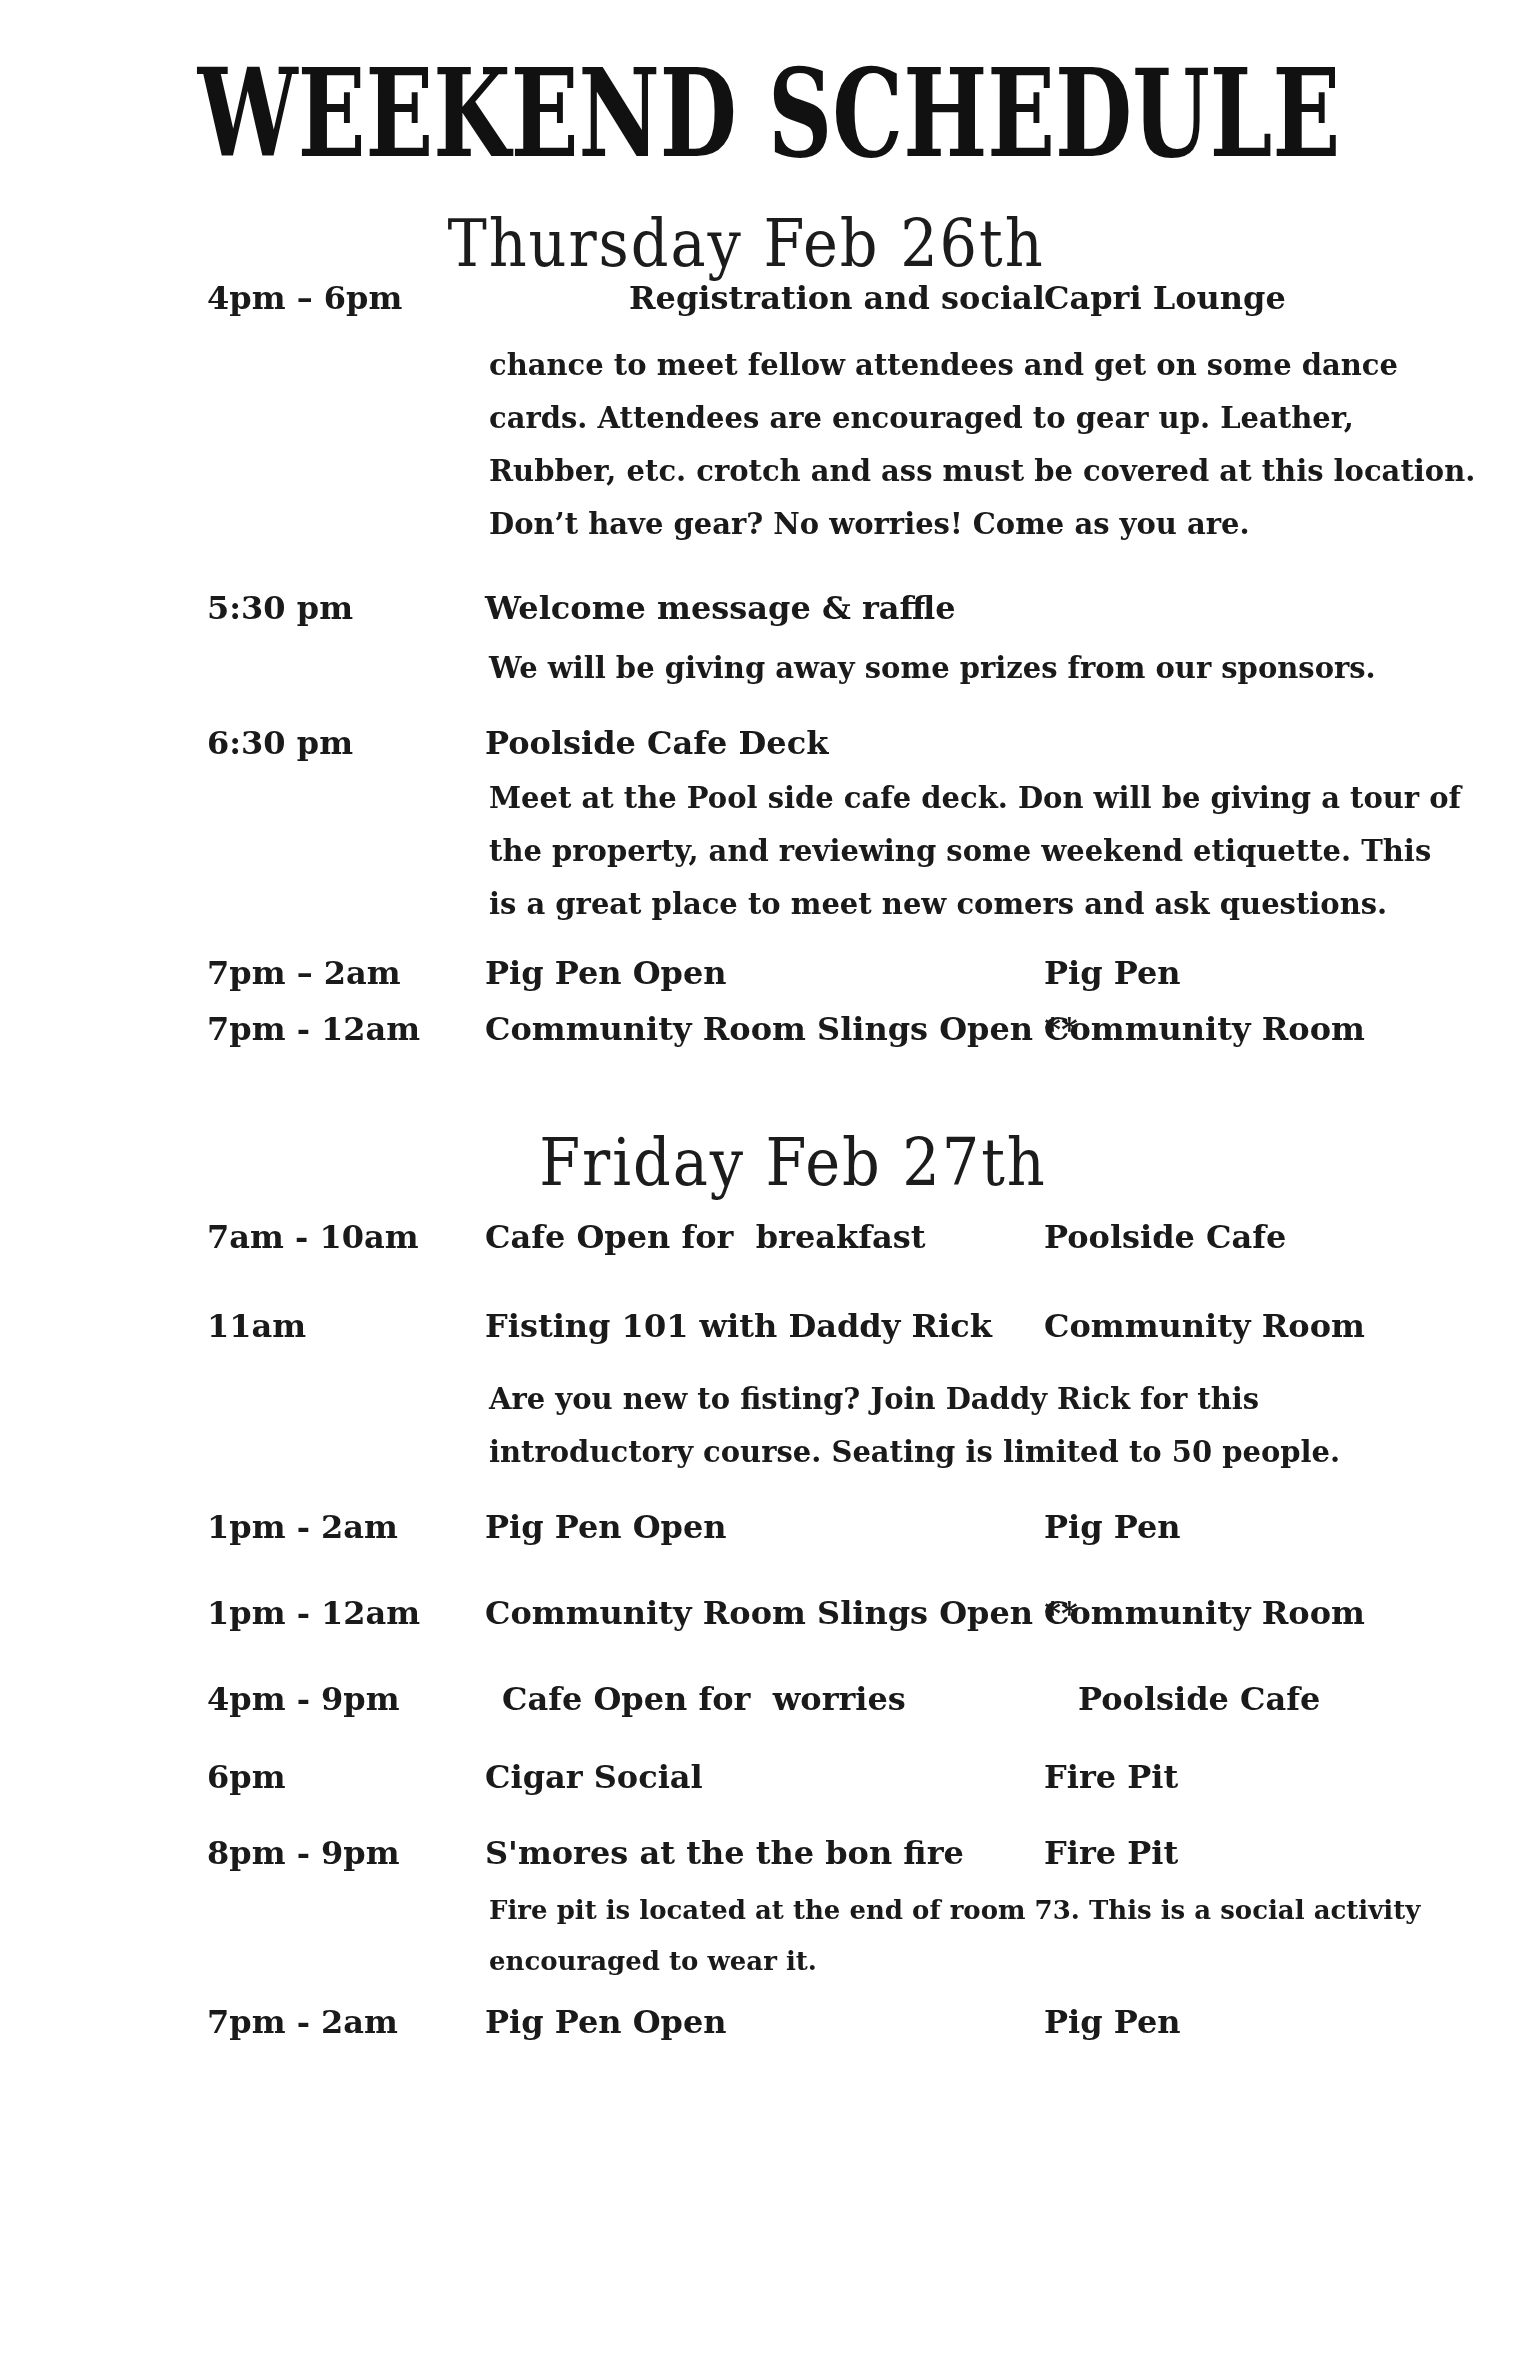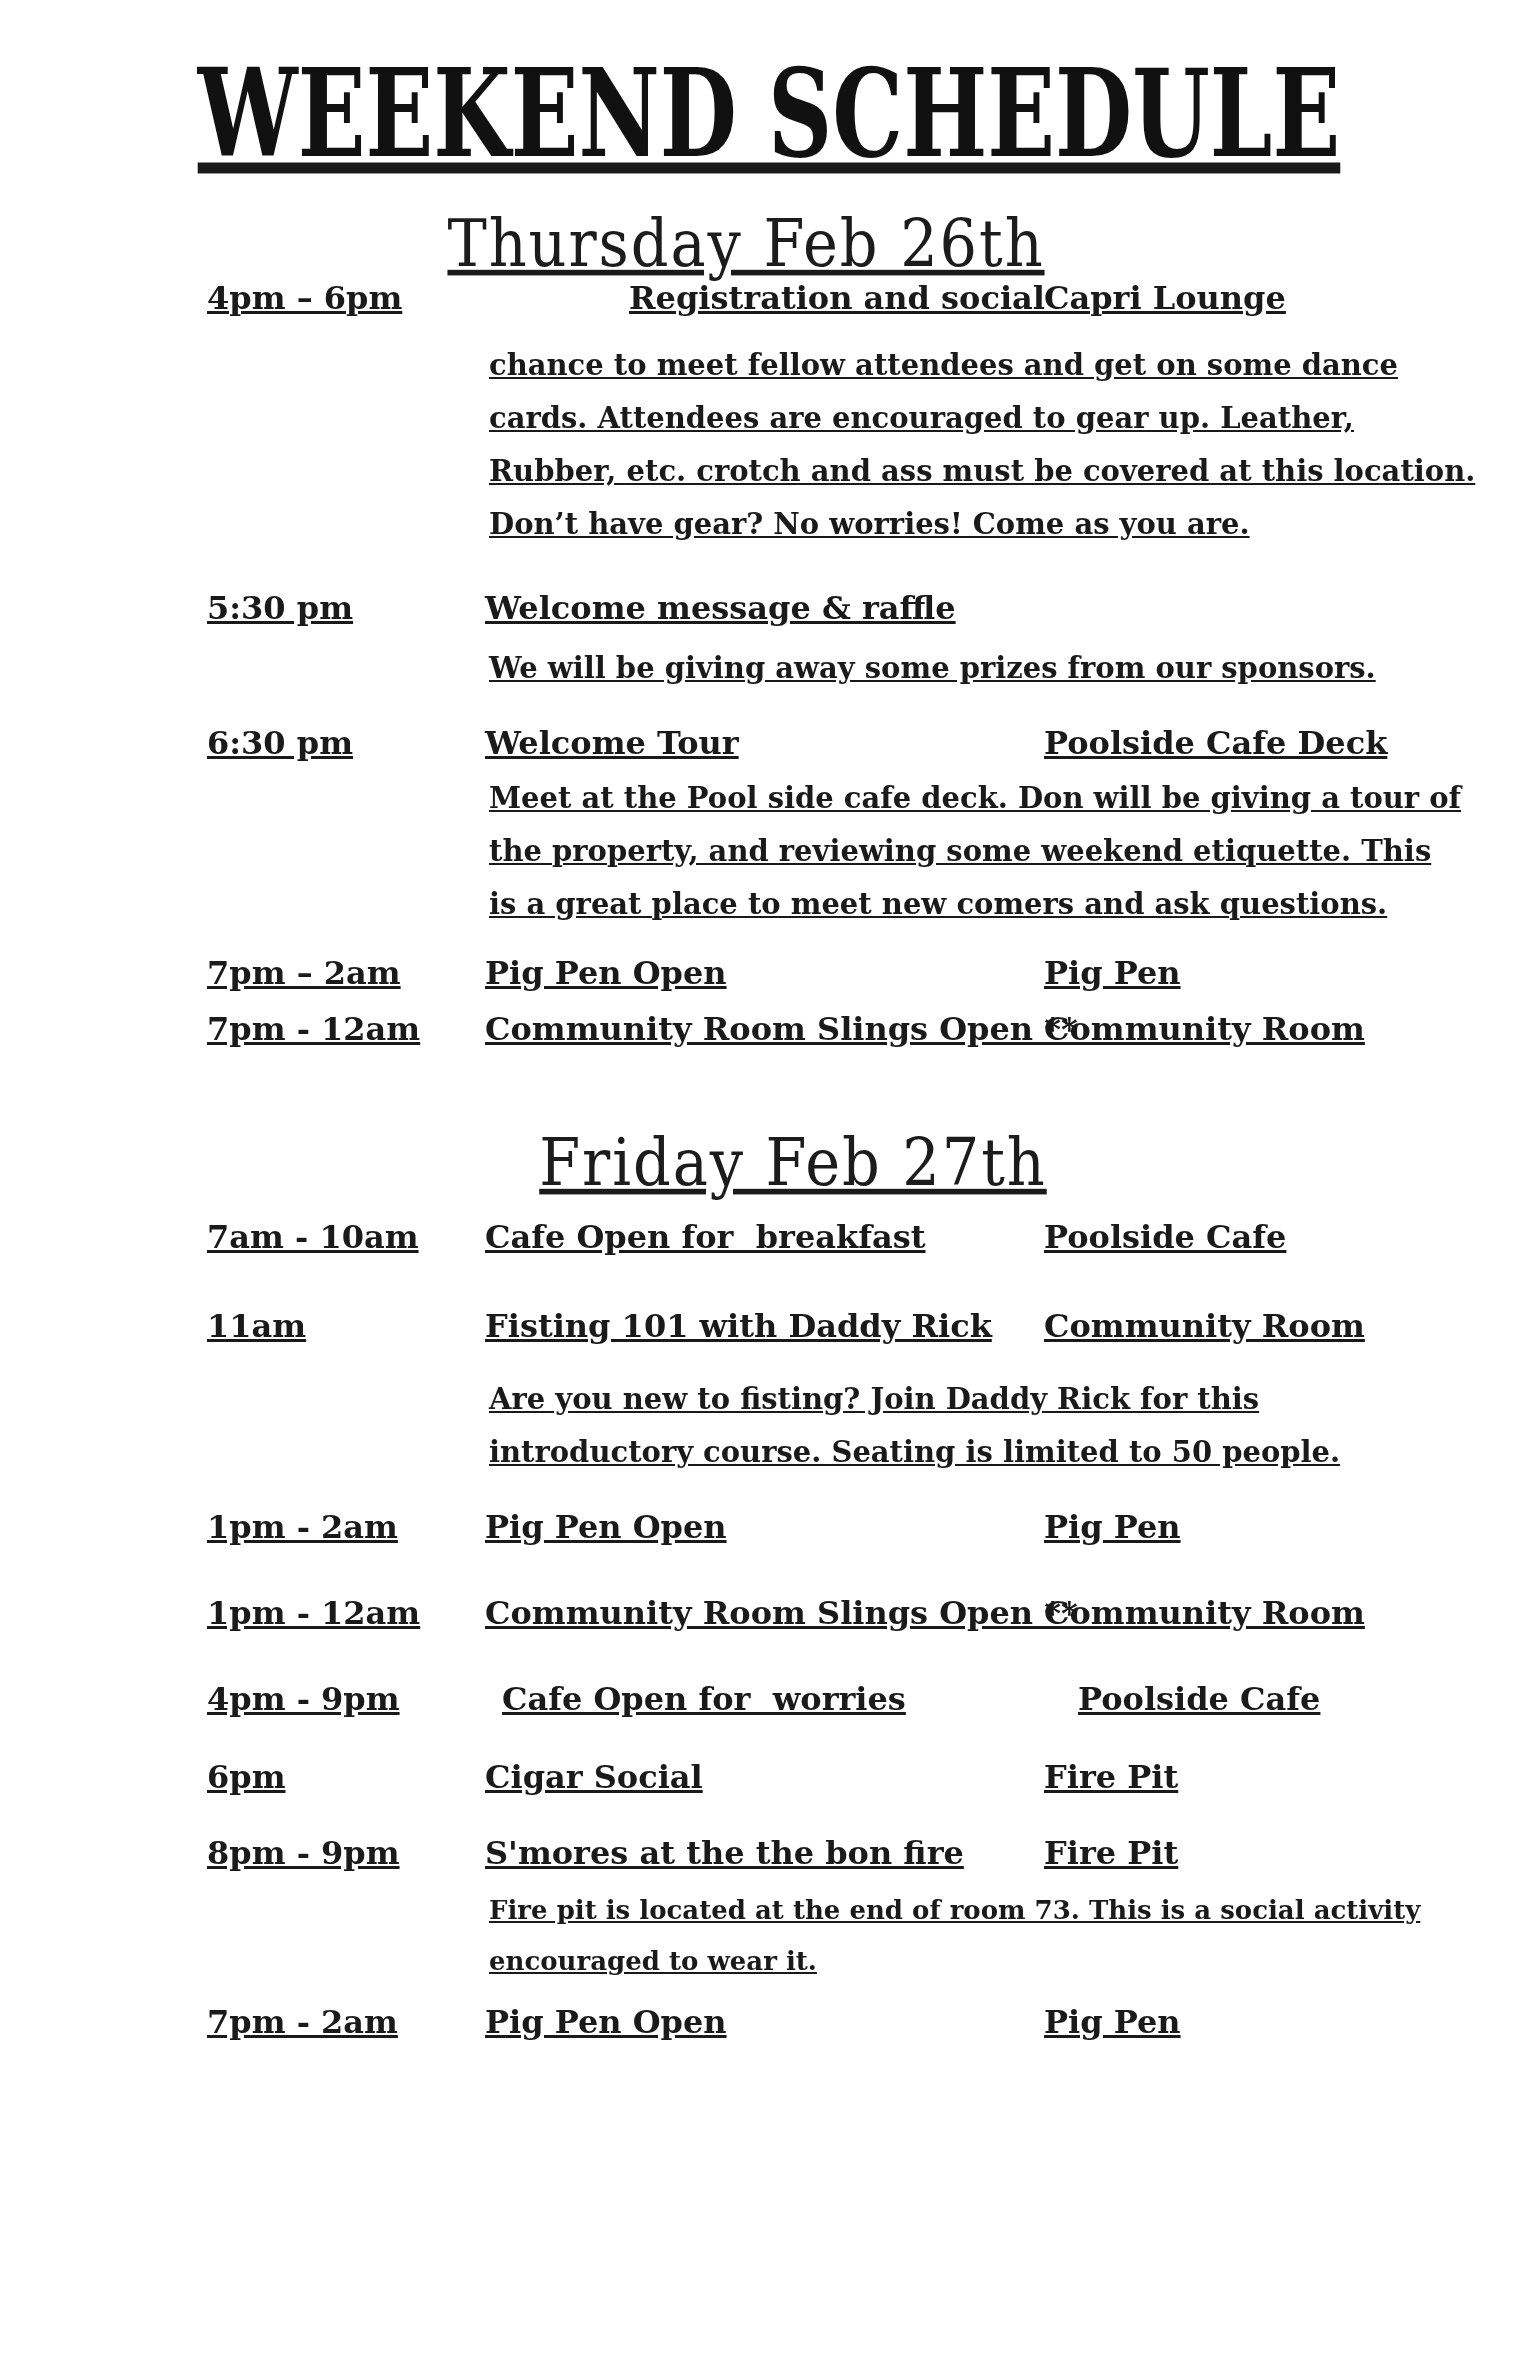--- a/index.html
+++ b/index.html
@@ -4,21 +4,20 @@
 <style>
   html,body{margin:0;padding:0;background:#ffffff;}
   .page{
     position:relative;
     width:1538px;
     height:2377px;
     background:#ffffff;
     color:#1a1a1a;
     font-family:"DejaVu Serif", serif;
     overflow:hidden;
-    text-decoration:underline;
   }
   .content{padding:47px 0 0 207px;}
 
   .title{
     margin:0 0 0 -207px;
     width:1538px;
     text-align:center;
     font-size:89px;
     font-weight:700;
     color:#111111;
@@ -90,21 +89,20 @@
       <div class="cell time">5:30 pm</div>
       <div class="cell name">Welcome message &amp; raffle</div>
       <div class="cell loc"></div>
     </div>
     <div class="desc" style="margin-top:13px;">
       <div>We will be giving away some prizes from our sponsors.</div>
     </div>
 
     <div class="row" style="margin-top:28px;">
       <div class="cell time">6:30 pm</div>
-      <div class="cell name">Welcome Tour</div>
       <div class="cell loc">Poolside Cafe Deck</div>
     </div>
     <div class="desc" style="margin-top:7.5px;">
       <div>Meet at the Pool side cafe deck. Don will be giving a tour of</div>
       <div>the property, and reviewing some weekend etiquette. This</div>
       <div>is a great place to meet new comers and ask questions.</div>
     </div>
 
     <div class="row" style="margin-top:22.4px;">
       <div class="cell time">7pm – 2am</div>

